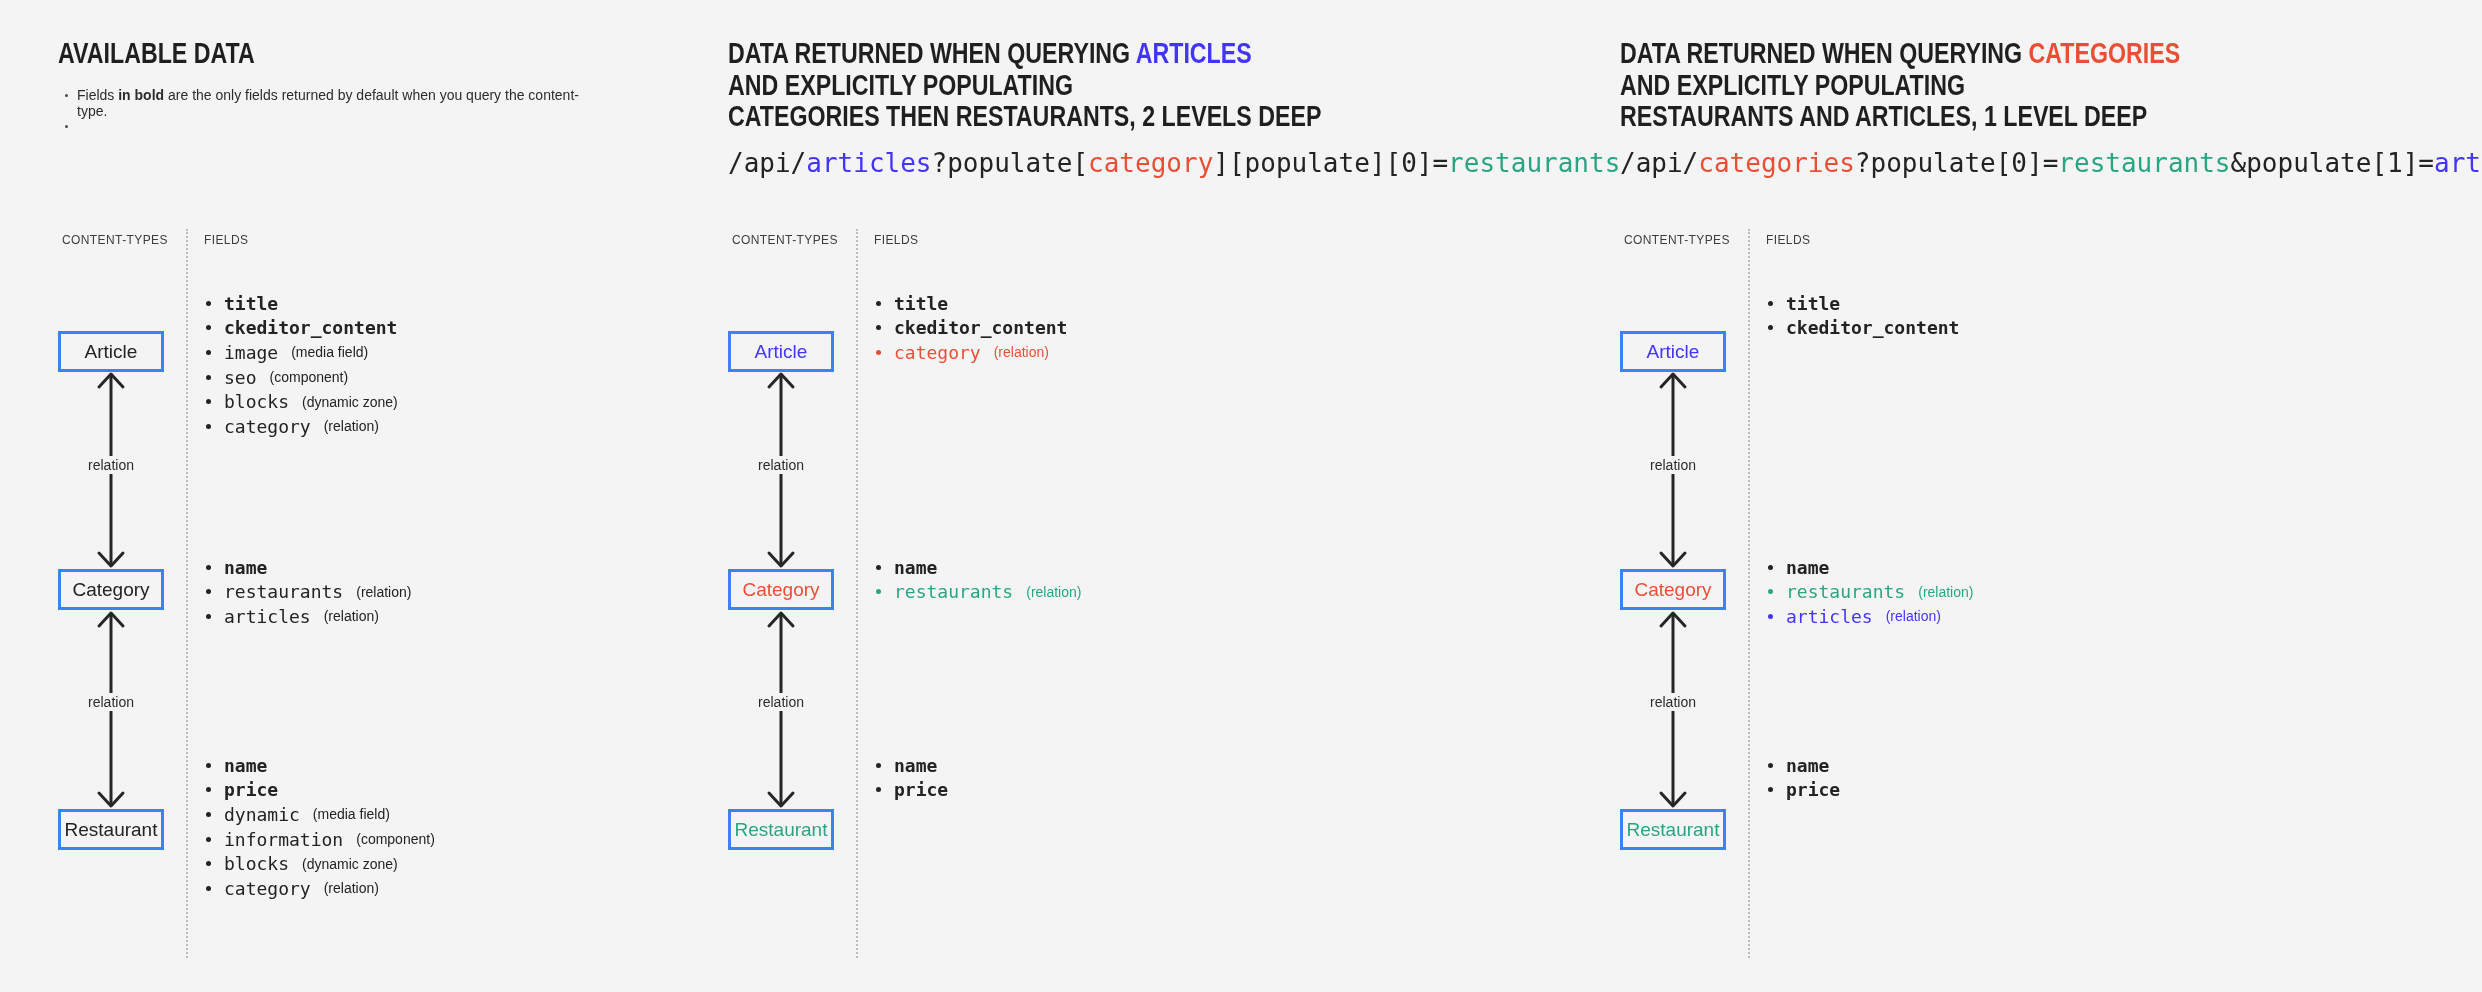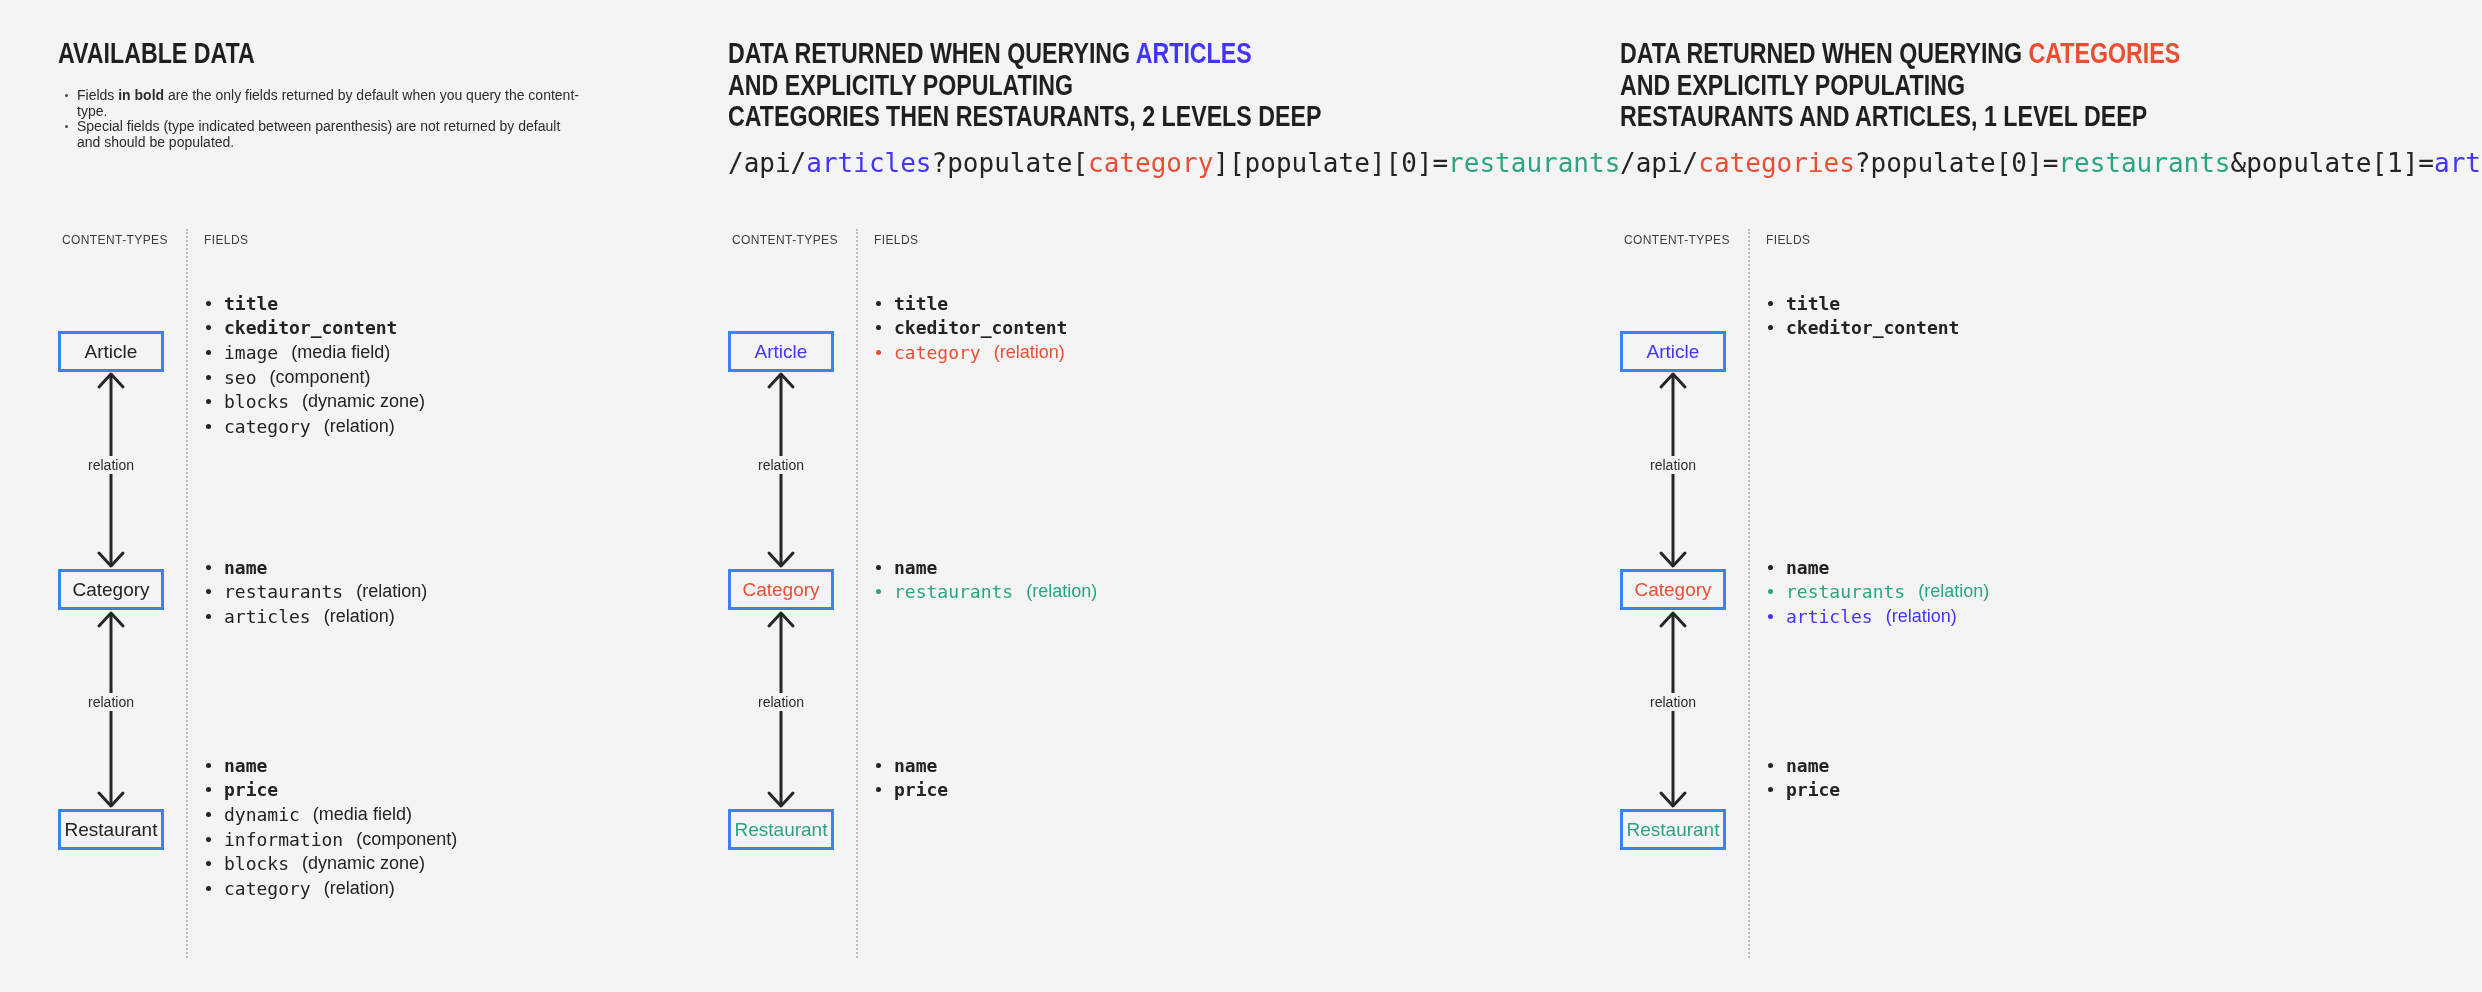--- a/index.html
+++ b/index.html
@@ -32,21 +32,21 @@
   .rel{position:absolute;left:53px;transform:translateX(-50%);background:var(--bg);
        font-size:14px;color:#2b2b2b;padding:1px 6px;white-space:nowrap;}
   .rel1{top:456px;} .rel2{top:693px;}
 
   .fields{position:absolute;left:148px;}
   .fields-article{top:291px;} .fields-category{top:555px;} .fields-restaurant{top:753px;}
   .field{height:24.6px;display:flex;align-items:center;white-space:nowrap;}
   .dot{width:5px;height:5px;border-radius:50%;background:currentColor;margin-right:13px;flex:none;}
   .fname{font-family:"DejaVu Sans Mono",monospace;font-size:18px;}
   .field[data-bold="true"] .fname{font-weight:bold;}
-  .ftype{font-size:18px;margin-left:13px;}
+  .ftype{font-size:14px;margin-left:13px;}
   .ftype:empty{display:none;}
 
   [data-color="dark"]{color:var(--dark);}
   [data-color="blue"]{color:var(--blue);}
   [data-color="red"]{color:var(--red);}
   [data-color="teal"]{color:var(--teal);}
 </style>
 </head>
 <body>
 
@@ -54,21 +54,20 @@
   <div class="h1">
     <div>AVAILABLE DATA</div>
   </div>
   <div class="notes">
     <div class="note-row">
       <span class="ndot"></span>
       <span><span>Fields </span><span class="u-b">in bold</span><span> are the only fields returned by default when you query the content-type.</span></span>
     </div>
     <div class="note-row">
       <span class="ndot"></span>
-      <span><span>Special fields (type indicated between parenthesis) are not returned by default</span><br><span>and should be populated.</span></span>
     </div>
   </div>
 
   <div class="collabel lbl-ct">CONTENT-TYPES</div>
   <div class="collabel lbl-f">FIELDS</div>
   <div class="divider"></div>
 
   <div class="node node-article" data-color="dark">
     <span>Article</span>
   </div>

